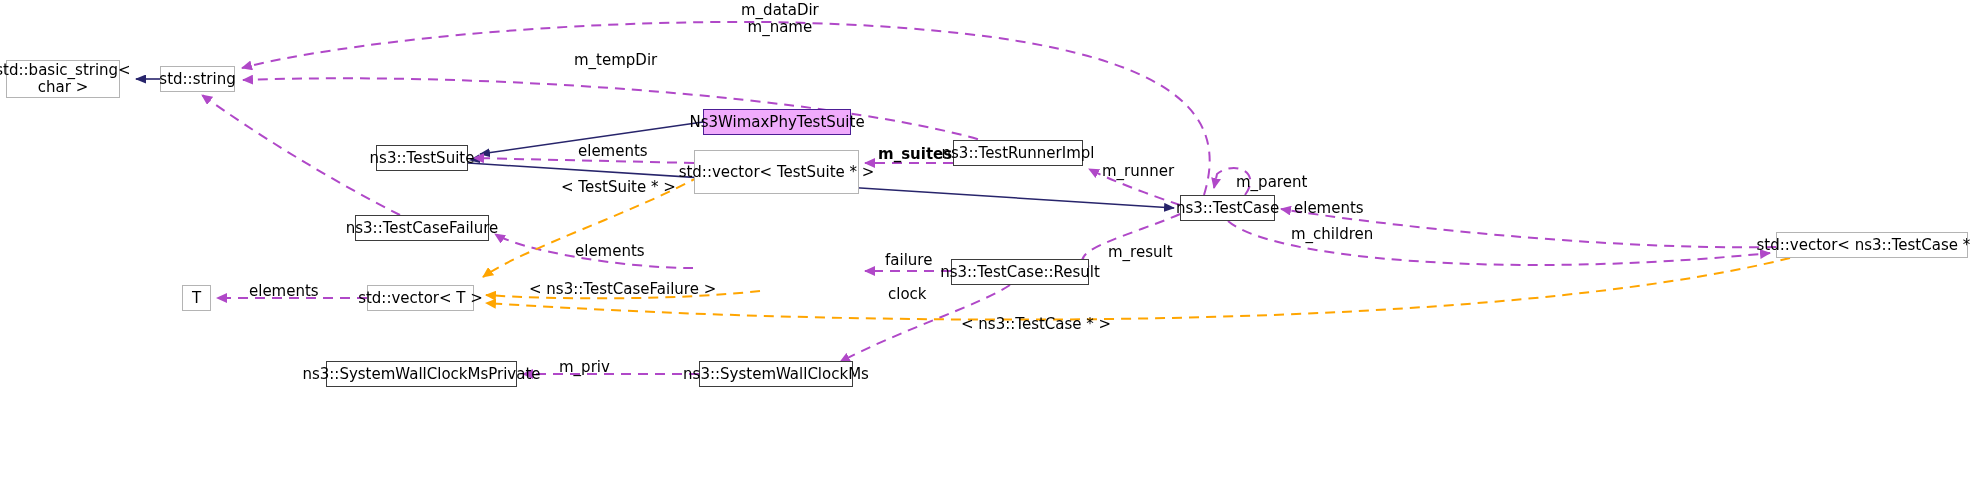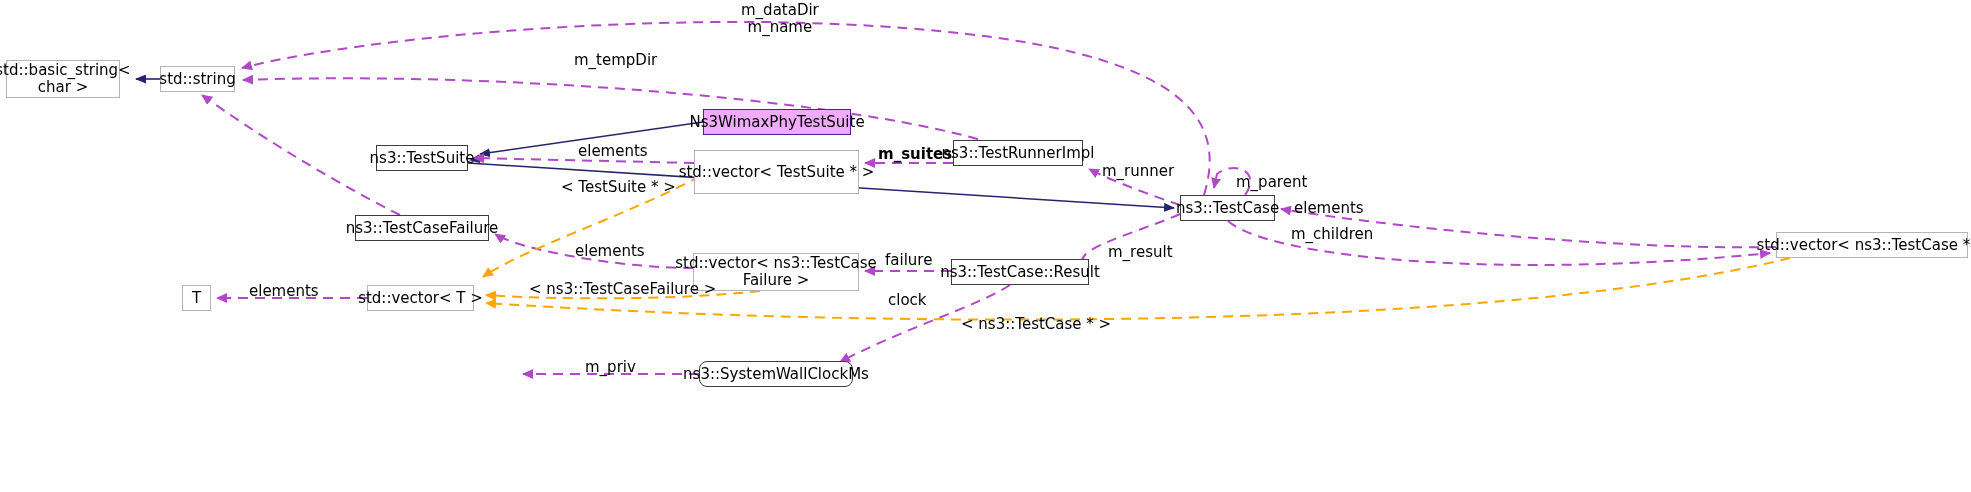--- a/index.html
+++ b/index.html
@@ -109,31 +109,30 @@
   <div class="node light" style="left:694px; top:150px; width:165px; height:44px;">std::vector&lt; TestSuite * &gt;</div>
 
   <div class="node solid" style="left:953px; top:140px; width:130px; height:26px;">ns3::TestRunnerImpl</div>
 
   <div class="node solid" style="left:1180px; top:195px; width:95px; height:26px;">ns3::TestCase</div>
 
   <div class="node light" style="left:1776px; top:232px; width:192px; height:26px;">std::vector&lt; ns3::TestCase * &gt;</div>
 
   <div class="node solid" style="left:355px; top:215px; width:134px; height:26px;">ns3::TestCaseFailure</div>
 
-  <div class="node light" style="left:693px; top:253px; width:166px; height:38px;">std::vector&lt; ns3::TestCase
-Failure &gt;</div>
 
   <div class="node solid" style="left:951px; top:259px; width:138px; height:26px;">ns3::TestCase::Result</div>
 
   <div class="node light" style="left:182px; top:285px; width:29px; height:26px;">T</div>
 
   <div class="node light" style="left:367px; top:285px; width:107px; height:26px;">std::vector&lt; T &gt;</div>
 
+  <div class="node solid" style="left:326px; top:361px; width:191px; height:26px;">ns3::SystemWallClockMsPrivate</div>
 
-  <div class="node solid" style="left:699px; top:361px; width:154px; height:26px;border-radius:8px;">ns3::SystemWallClockMs</div>
+  <div class="node solid" style="left:699px; top:361px; width:154px; height:26px;">ns3::SystemWallClockMs</div>
 
   <div class="edge-label" style="left:741px; top:2px;">m_dataDir
 m_name</div>
 
   <div class="edge-label" style="left:574px; top:52px;text-align:center;">m_tempDir</div>
 
 
   <div class="edge-label" style="left:578px; top:143px;">elements</div>
 
   <div class="edge-label" style="left:878px; top:146px;font-weight:bold;">m_suites</div>
@@ -151,19 +150,19 @@
   <div class="edge-label" style="left:1291px; top:226px;">m_children</div>
 
   <div class="edge-label" style="left:575px; top:243px;">elements</div>
 
   <div class="edge-label" style="left:885px; top:252px;">failure</div>
 
   <div class="edge-label" style="left:249px; top:283px;">elements</div>
 
   <div class="edge-label" style="left:529px; top:281px;">&lt; ns3::TestCaseFailure &gt;</div>
 
-  <div class="edge-label" style="left:888px; top:292px;">clock</div>
+  <div class="edge-label" style="left:888px; top:286px;">clock</div>
 
   <div class="edge-label" style="left:961px; top:316px;">&lt; ns3::TestCase * &gt;</div>
 
-  <div class="edge-label" style="left:585px; top:359px;">m_priv</div>
+  <div class="edge-label" style="left:559px; top:359px;">m_priv</div>
 
 </div>
 
 </body></html>

